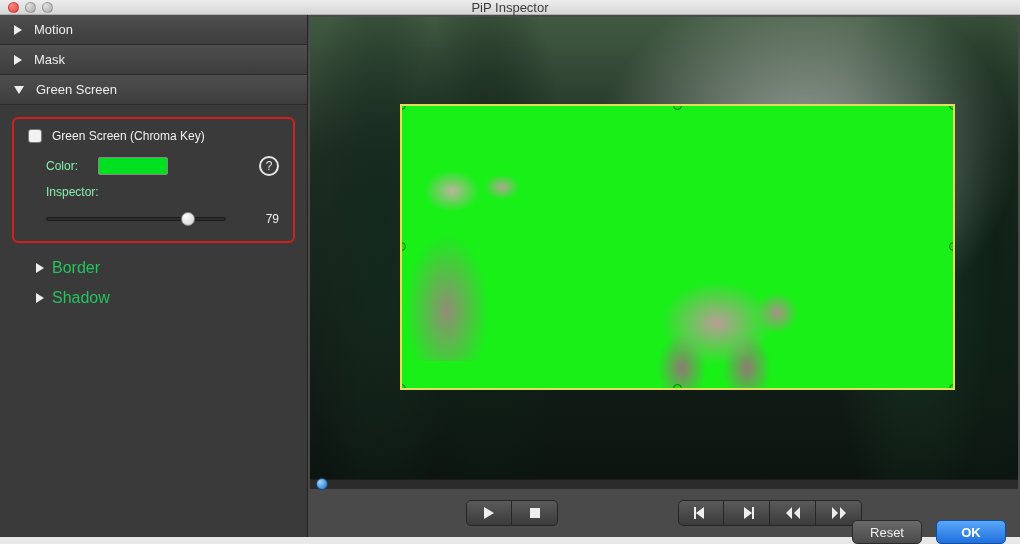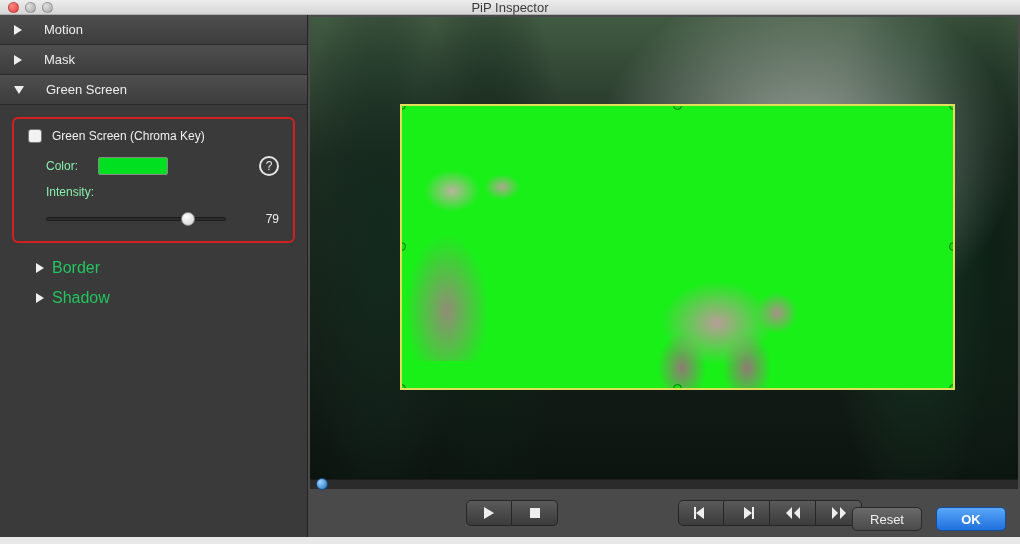--- a/index.html
+++ b/index.html
@@ -40,21 +40,21 @@
     background: #3a3a3a;
     border-right: 1px solid #222;
     display: flex;
     flex-direction: column;
   }
   .acc-item {
     height: 30px;
     display: flex;
     align-items: center;
     padding: 0 14px;
-    gap: 22px;
+    gap: 12px;
     background: linear-gradient(#4e4e4e, #3d3d3d);
     border-bottom: 1px solid #2a2a2a;
     cursor: pointer;
     font-size: 13px;
     font-weight: 500;
     color: #eee;
   }
   .tri { width: 0; height: 0; }
   .tri.right { border-top: 5px solid transparent; border-bottom: 5px solid transparent; border-left: 8px solid #eee; }
   .tri.down { border-left: 5px solid transparent; border-right: 5px solid transparent; border-top: 8px solid #eee; }
@@ -189,21 +189,21 @@
     color: #eee;
   }
   .ctrl-btn:first-child { border-radius: 5px 0 0 5px; }
   .ctrl-btn:last-child { border-radius: 0 5px 5px 0; }
   .ctrl-btn:only-child { border-radius: 5px; }
   .ctrl-btn + .ctrl-btn { border-left: none; }
   .sym-play { width:0;height:0;border-top:6px solid transparent;border-bottom:6px solid transparent;border-left:10px solid #eee; }
   .sym-stop { width:10px;height:10px;background:#eee; }
 
   .footer {
-    position: absolute; bottom: 13px; right: 14px;
+    position: absolute; bottom: 0; right: 14px;
     display: flex; gap: 14px;
   }
   .mac-btn {
     min-width: 70px; height: 24px; border-radius: 5px;
     font-size: 13px; display: flex; align-items: center; justify-content: center;
     border: 1px solid #2a2a2a; cursor: pointer;
   }
   .mac-btn.gray { background: linear-gradient(#6a6a6a, #4a4a4a); color: #f0f0f0; }
   .mac-btn.blue { background: linear-gradient(#59a8f8, #1f6fde); color: #fff; border-color: #144d9a; font-weight: 600; }
 
@@ -242,21 +242,21 @@
         <div class="chk-row">
           <div class="chk"></div>
           <span class="chk-label">Green Screen (Chroma Key)</span>
         </div>
         <div class="field-row">
           <div class="field-label">Color:</div>
           <div class="swatch"></div>
           <div class="help">?</div>
         </div>
         <div class="field-row">
-          <div class="field-label">Intensity:</div>
+          <div class="field-label">Inspector:</div>
         </div>
         <div class="slider-row">
           <div class="slider">
             <div class="track"></div>
             <div class="thumb"></div>
           </div>
           <div class="slider-val">79</div>
         </div>
       </div>
 

